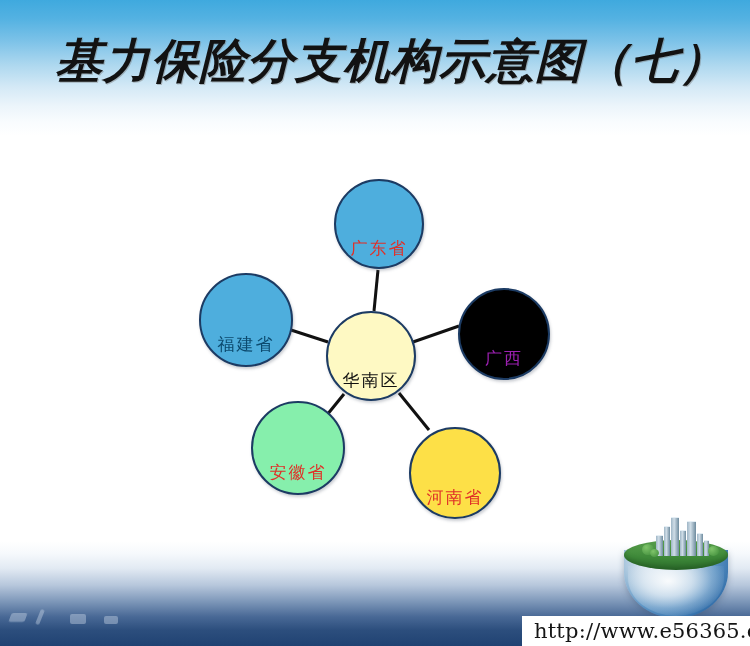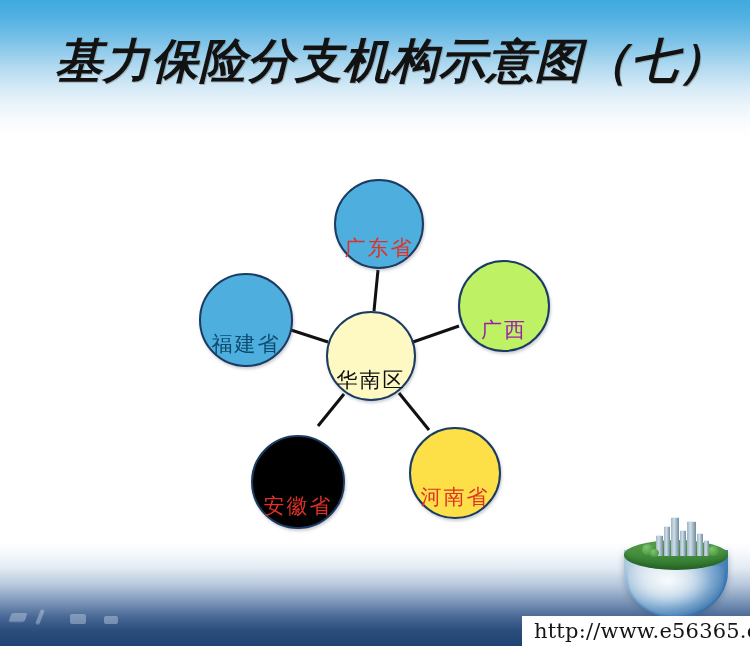--- a/index.html
+++ b/index.html
@@ -94,22 +94,22 @@
     border-radius: 50%;
     background: #4eaedd;
     border: 2px solid #1c3b63;
     box-sizing: border-box;
     display: flex;
     align-items: center;
     justify-content: center;
     box-shadow: 1px 2px 3px rgba(80,90,105,.30);
   }
   .node-label {
-    font-family: Liberation Serif, serif;
-    font-size: 21px;
+    font-family: Liberation Sans, sans-serif;
+    font-size: 17px;
     line-height: 1;
     letter-spacing: 2px;
     white-space: nowrap;
     user-select: none;
     margin-top: 48px;
   }
   
   .logo {
     position: absolute;
     left: 618px;
@@ -247,24 +247,24 @@
   <div id="nodes-layer">
       <div class="node" style="left: 326px; top: 311px; width: 90px; height: 90px; background: #fef9c3; border-color: rgb(28, 59, 99);">
         <span class="node-label" style="color: rgb(16, 16, 16);">华南区</span>
       </div>
       <div class="node" style="left: 334px; top: 179px; width: 90px; height: 90px; background: rgb(78, 174, 221); border-color: rgb(28, 59, 99);">
         <span class="node-label" style="color: rgb(224, 48, 40);">广东省</span>
       </div>
       <div class="node" style="left: 199px; top: 273px; width: 94px; height: 94px; background: rgb(78, 174, 221); border-color: rgb(28, 59, 99);">
         <span class="node-label" style="color: #0c4a6e;">福建省</span>
       </div>
-      <div class="node" style="left: 458px; top: 260px; width: 92px; height: 92px; background: #bef264; border-color: rgb(28, 59, 99);">
+      <div class="node" style="left: 458px; top: 288px; width: 92px; height: 92px; background: #000000; border-color: rgb(28, 59, 99);">
         <span class="node-label" style="color: rgb(155, 32, 176);">广西</span>
       </div>
-      <div class="node" style="left: 251px; top: 435px; width: 94px; height: 94px; background: #000000; border-color: rgb(28, 59, 99);">
+      <div class="node" style="left: 251px; top: 401px; width: 94px; height: 94px; background: #86efac; border-color: rgb(28, 59, 99);">
         <span class="node-label" style="color: rgb(224, 48, 40);">安徽省</span>
       </div>
       <div class="node" style="left: 409px; top: 427px; width: 92px; height: 92px; background: #fde047; border-color: rgb(28, 59, 99);">
         <span class="node-label" style="color: rgb(224, 48, 40);">河南省</span>
       </div>
     </div>
 
   <div class="logo">
     <div class="logo-sphere"></div>
     <div class="logo-cap"></div>

